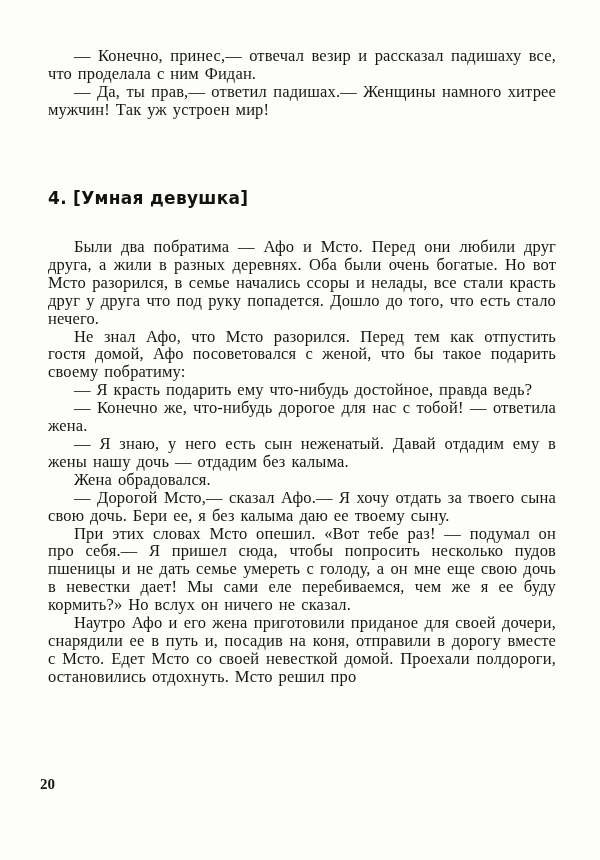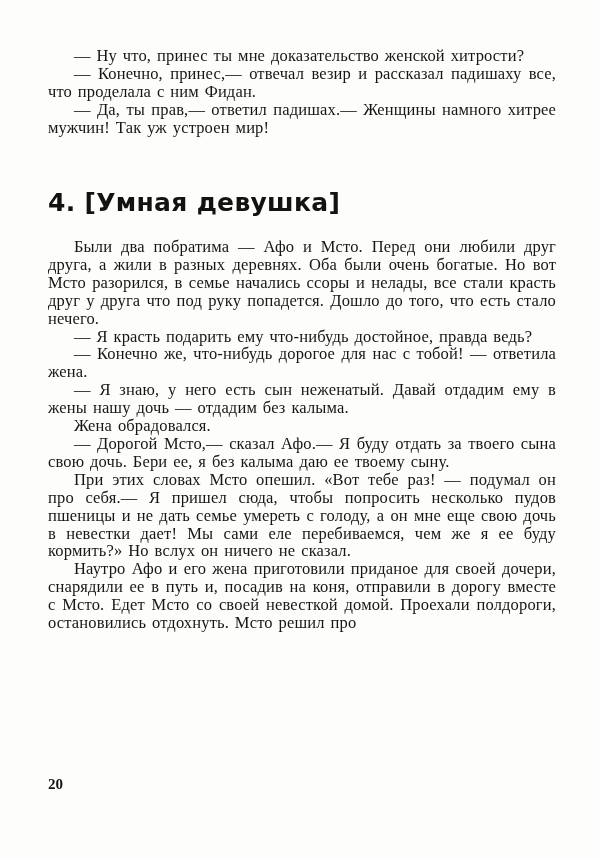--- a/index.html
+++ b/index.html
@@ -32,53 +32,53 @@
   }
   .prev-block { top: 47px; }
   .story-block { top: 238px; }
   .section-heading {
     position: absolute;
     left: 48px;
     top: 188px;
     margin: 0;
     font-family: "DejaVu Sans", sans-serif;
     font-weight: bold;
-    font-size: 25px;
+    font-size: 17px;
     letter-spacing: 0.3px;
     color: #121210;
   }
   .page-number {
     position: absolute;
-    left: 48px;
+    left: 40px;
     top: 776px;
     font-family: "Liberation Serif", serif;
     font-weight: bold;
     font-size: 15px;
     color: #171613;
   }
 </style>
 </head>
 <body>
 
 <div class="page">
 
   <div class="textblock prev-block">
-    <p>— Ну что, принес ты мне доказательство женской хитрости?</p>
     <p>— Конечно, принес,— отвечал везир и рассказал падишаху все, что проделала с ним Фидан.</p>
     <p>— Да, ты прав,— ответил падишах.— Женщины намного хитрее мужчин! Так уж устроен мир!</p>
   </div>
 
   <h2 class="section-heading">4. [Умная девушка]</h2>
 
   <div class="textblock story-block">
     <p>Были два побратима — Афо и Мсто. Перед они любили друг друга, а жили в разных деревнях. Оба были очень богатые. Но вот Мсто разорился, в семье начались ссоры и нелады, все стали красть друг у друга что под руку попадется. Дошло до того, что есть стало нечего.</p>
+    <p>Не знал Афо, что Мсто разорился. Перед тем как отпустить гостя домой, Афо посоветовался с женой, что бы такое подарить своему побратиму:</p>
     <p>— Я красть подарить ему что-нибудь достойное, правда ведь?</p>
     <p>— Конечно же, что-нибудь дорогое для нас с тобой! — ответила жена.</p>
     <p>— Я знаю, у него есть сын неженатый. Давай отдадим ему в жены нашу дочь — отдадим без калыма.</p>
     <p>Жена обрадовался.</p>
-    <p>— Дорогой Мсто,— сказал Афо.— Я буду отдать за твоего сына свою дочь. Бери ее, я без калыма даю ее твоему сыну.</p>
+    <p>— Дорогой Мсто,— сказал Афо.— Я хочу отдать за твоего сына свою дочь. Бери ее, я без калыма даю ее твоему сыну.</p>
     <p>При этих словах Мсто опешил. «Вот тебе раз! — подумал он про себя.— Я пришел сюда, чтобы попросить несколько пудов пшеницы и не дать семье умереть с голоду, а он мне еще свою дочь в невестки дает! Мы сами еле перебиваемся, чем же я ее буду кормить?» Но вслух он ничего не сказал.</p>
     <p>Наутро Афо и его жена приготовили приданое для своей дочери, снарядили ее в путь и, посадив на коня, отправили в дорогу вместе с Мсто. Едет Мсто со своей невесткой домой. Проехали полдороги, остановились отдохнуть. Мсто решил про</p>
   </div>
 
   <div class="page-number">20</div>
 
 </div>
 
 </body></html>

